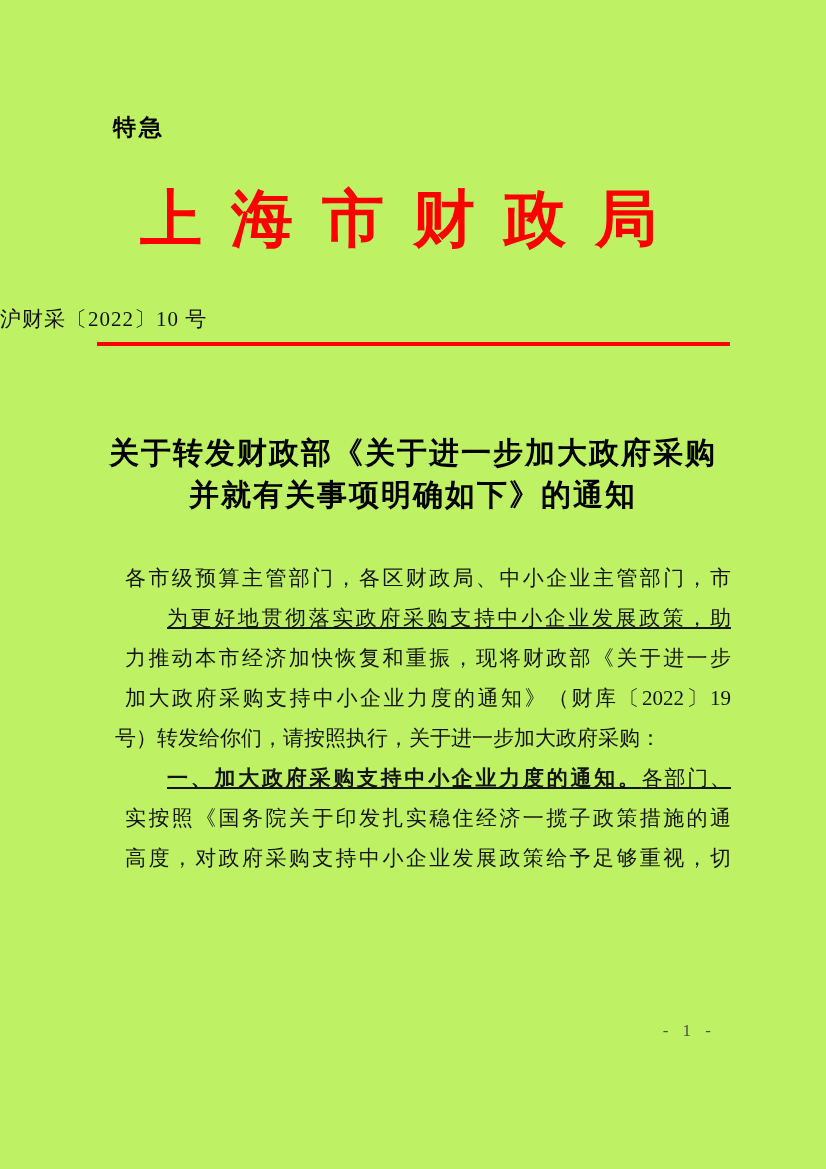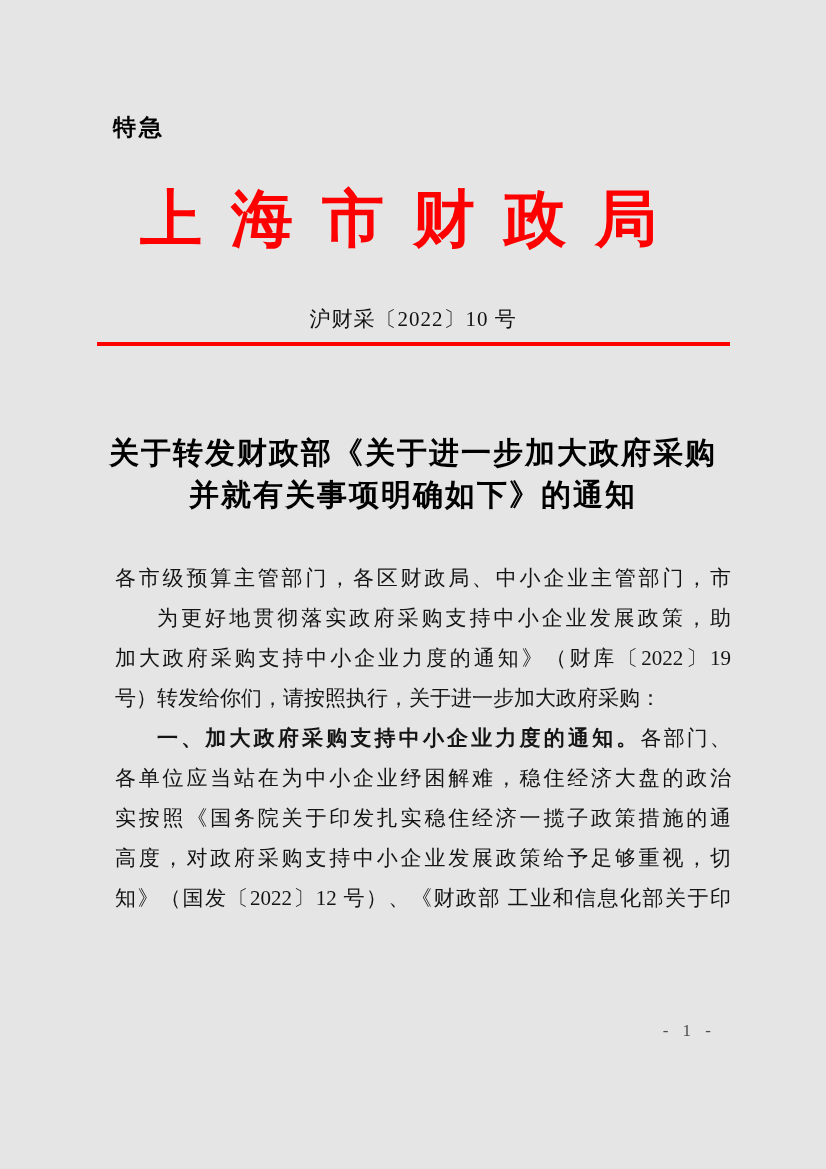--- a/index.html
+++ b/index.html
@@ -4,21 +4,21 @@
 <style>
   html, body {
     margin: 0;
     padding: 0;
     background: #ffffff;
   }
   .page {
     position: relative;
     width: 826px;
     height: 1169px;
-    background: #e5e5e5;
+    background: #bef264;
     overflow: hidden;
     color: #000;
     font-family: "Liberation Serif", "DejaVu Serif", serif;
   }
   
   .urgency {
     position: absolute;
     left: 113px;
     top: 112px;
     font-family: "Liberation Sans", "DejaVu Sans", sans-serif;
@@ -40,21 +40,21 @@
     line-height: 68px;
     letter-spacing: 29px;
     white-space: nowrap;
   }
   
   .docnum {
     position: absolute;
     left: 0;
     right: 0;
     top: 305px;
-    text-align: center;
+    text-align: left;
     font-size: 21px;
     line-height: 28px;
     letter-spacing: 1px;
     color: #111;
   }
   
   .redline {
     position: absolute;
     left: 97px;
     top: 342px;
@@ -86,23 +86,25 @@
   }
   .bline {
     height: 40px;
     line-height: 40px;
     white-space: nowrap;
   }
   .bline.fill {
     white-space: normal;
     text-align: justify;
     text-align-last: justify;
+    margin-left: 10px;
   }
   .bline.indent {
     text-indent: 42px;
+    text-decoration: underline;
   }
   .bline b {
     font-weight: bold;
     letter-spacing: 1px;
   }
   
   .pagenum {
     position: absolute;
     top: 1021px;
     right: 110px;
@@ -127,28 +129,27 @@
   <div class="doctitle">
     <div>关于转发财政部《关于进一步加大政府采购</div>
     <div>并就有关事项明确如下》的通知</div>
   </div>
 
   <div class="bodytext">
 
     <div class="bline fill">各市级预算主管部门，各区财政局、中小企业主管部门，市</div>
 
     <div class="bline fill indent">为更好地贯彻落实政府采购支持中小企业发展政策，助</div>
+    <div class="bline fill">力推动本市经济加快恢复和重振，现将财政部《关于进一步</div>
     <div class="bline fill">加大政府采购支持中小企业力度的通知》（财库〔2022〕19</div>
     <div class="bline">号）转发给你们，请按照执行，关于进一步加大政府采购：</div>
 
     <div class="bline fill indent">
       <b>一、加大政府采购支持中小企业力度的通知。</b><span>各部门、</span>
     </div>
-    <div class="bline fill">各单位应当站在为中小企业纾困解难，稳住经济大盘的政治</div>
     <div class="bline fill">实按照《国务院关于印发扎实稳住经济一揽子政策措施的通</div>
     <div class="bline fill">高度，对政府采购支持中小企业发展政策给予足够重视，切</div>
-    <div class="bline fill">知》（国发〔2022〕12 号）、《财政部 工业和信息化部关于印</div>
 
   </div>
 
   <div class="pagenum">- 1 -</div>
 
 </div>
 
 </body></html>

